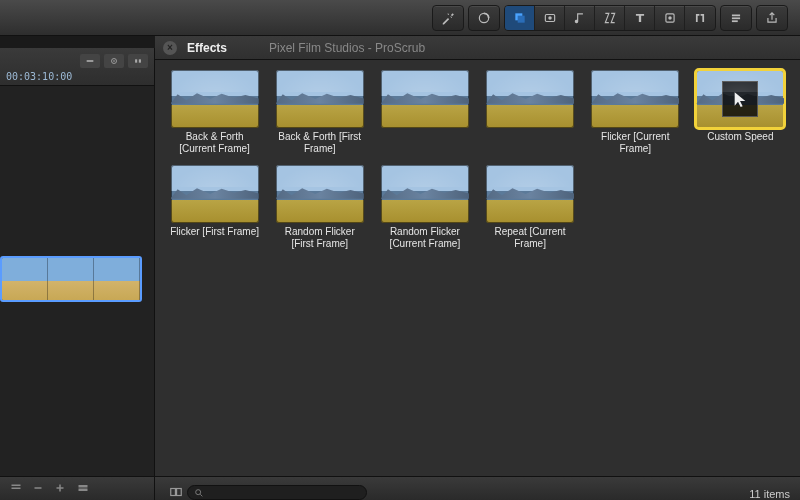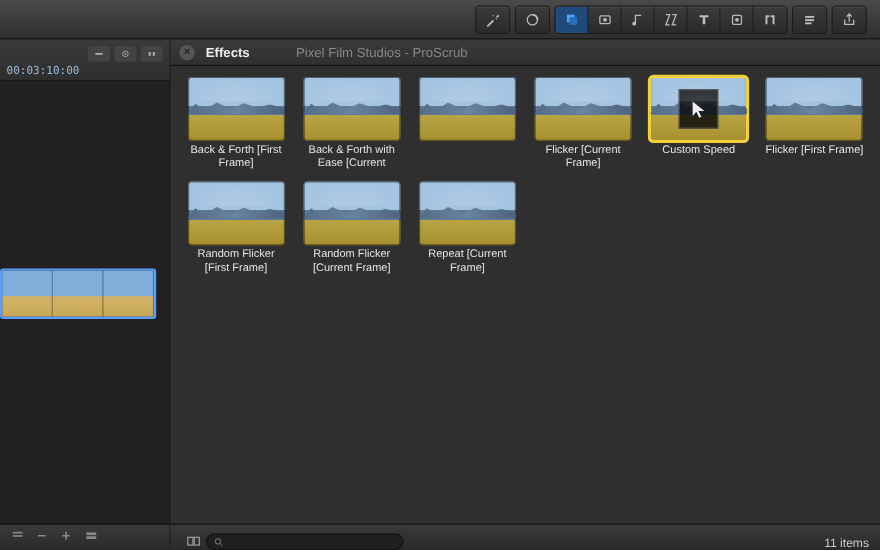--- a/index.html
+++ b/index.html
@@ -38,21 +38,21 @@
     display: flex; align-items: center; justify-content: center;
     border-right: 1px solid #1f1f1f;
     color: #bbb;
   }
   .tb-btn:last-child { border-right: none; }
   .tb-btn svg { width: 14px; height: 14px; display: block; }
   .tb-btn.active { background: #1f4a7a; }
   
   .left-panel {
     position: absolute;
-    top: 36px; left: 0;
+    top: 48px; left: 0;
     width: 155px; bottom: 0;
     background: #2b2b2b;
     border-right: 1px solid #111;
   }
   .timeline-header {
     height: 38px;
     background: linear-gradient(#3a3a3a,#2e2e2e);
     border-bottom: 1px solid #111;
     position: relative;
   }
@@ -347,27 +347,30 @@
 
 <div class="effects-panel">
   <div class="effects-header">
     <div class="close-x">×</div>
     <span class="tab">Effects</span>
     <span class="crumb">Pixel Film Studios - ProScrub</span>
   </div>
 
   <div class="effects-grid" id="effects-grid">
 
+  <div class="effect-item">
+        <div class="effect-thumb"></div>
+        <div class="effect-label">Back &amp; Forth [Current Frame]</div>
+      </div>
       <div class="effect-item">
         <div class="effect-thumb"></div>
         <div class="effect-label">Back &amp; Forth [First Frame]</div>
       </div>
       <div class="effect-item">
         <div class="effect-thumb"></div>
-        <div class="effect-label">Back &amp; Forth with Ease [Current</div>
       </div>
       <div class="effect-item">
         <div class="effect-thumb"></div>
       </div>
       <div class="effect-item">
         <div class="effect-thumb"></div>
         <div class="effect-label">Flicker [Current Frame]</div>
       </div>
       <div class="effect-item selected">
         <div class="effect-thumb">

